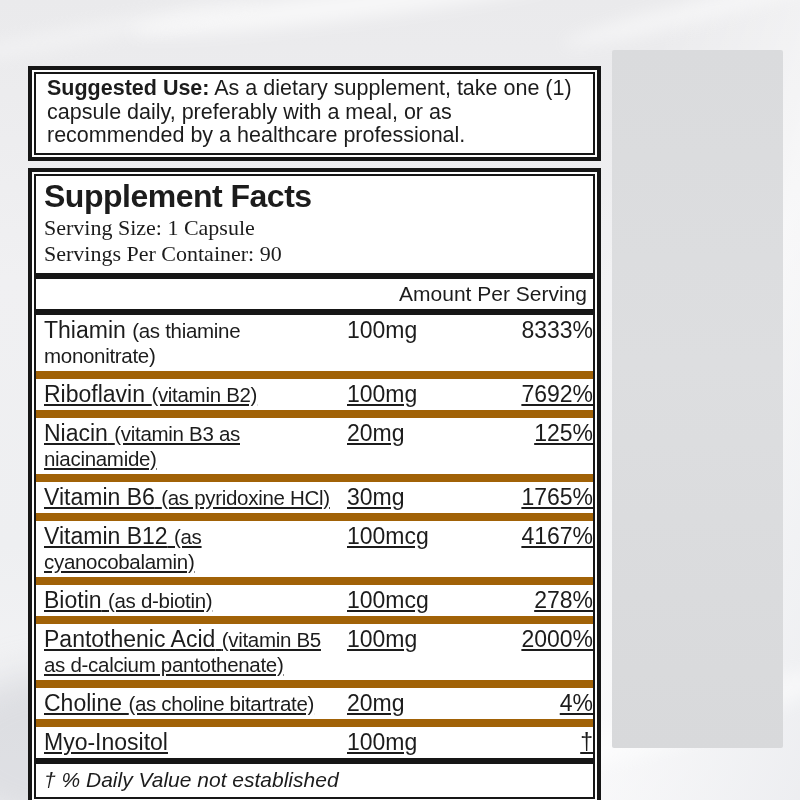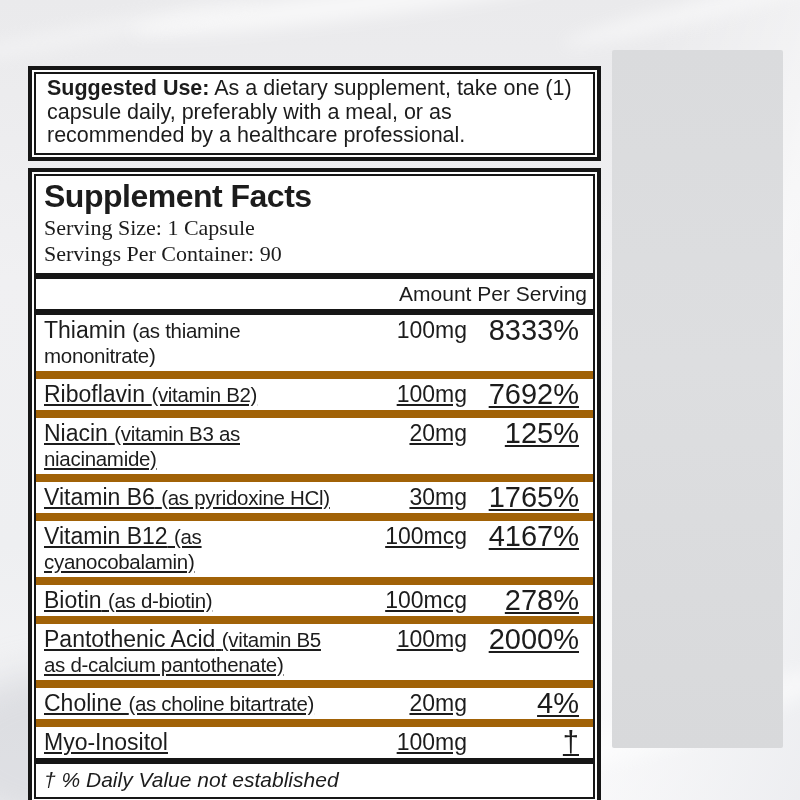--- a/index.html
+++ b/index.html
@@ -50,22 +50,22 @@
     display: flex; justify-content: flex-end; align-items: center;
     border-top: 6px solid #161616; border-bottom: 6px solid #161616;
     font-weight: normal; font-size: 21px; line-height: 24px;
     padding: 3px 6px 3px 8px;
   }
 
   .row { display: flex; align-items: flex-start; padding: 2px 0 3px 8px; }
   .row + .row { border-top: 8px solid #a16207; text-decoration: underline; }
   .cell.name { flex: 1; font-size: 23px; line-height: 25px; padding-top: 1px; }
   .ndetail { font-size: 20.5px; letter-spacing: -0.3px; }
-  .cell.amount { min-width: 120px; text-align: right; font-size: 23px; line-height: 26px; white-space: nowrap; }
-  .cell.dv { width: 126px; text-align: right; padding-right: 14px; font-size: 29px; line-height: 26px; white-space: nowrap; }
+  .cell.amount { min-width: 120px; text-align: left; font-size: 23px; line-height: 26px; white-space: nowrap; }
+  .cell.dv { width: 126px; text-align: right; font-size: 23px; line-height: 26px; white-space: nowrap; }
 
   .footnote { border-top: 6px solid #161616; font-size: 21px; line-height: 24px; padding: 4px 8px 5px; font-style: italic; }
 </style>
 </head>
 <body>
 
 <div class="vein v1"></div>
 <div class="vein v2"></div>
 <div class="vein v3"></div>
 <div class="vein v4"></div>

